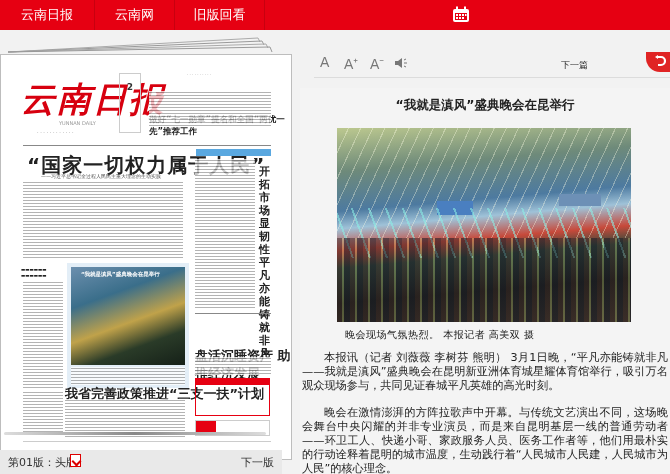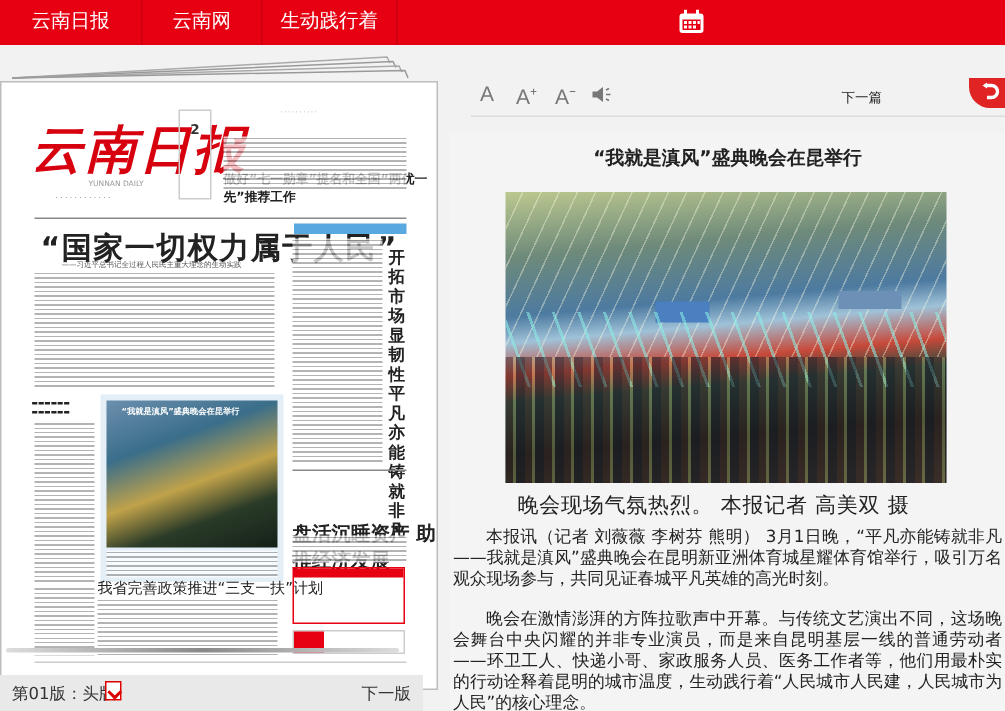--- a/index.html
+++ b/index.html
@@ -30,21 +30,21 @@
   .lines { position:absolute; background:repeating-linear-gradient(#fff 0,#fff 1px,#9a9a9a 1px,#9a9a9a 2px,#fff 2px,#fff 3px); opacity:.75; }
   .hr { position:absolute; height:1px; background:#888; }
   .big-title { position:absolute; left:26px; top:97px; font-size:20px; font-weight:bold; color:#222; letter-spacing:1px; }
   .big-sub { position:absolute; left:40px; top:118px; font-size:5px; color:#555; }
   .side-banner { position:absolute; left:195px; top:94px; width:75px; height:7px; background:#5aa8e0; }
   .vert-title { position:absolute; left:258px; top:110px; width:14px; font-size:11px; font-weight:bold; color:#222; line-height:13px; word-break:break-all; }
   .photo-small { position:absolute; left:70px; top:212px; width:114px; height:98px; background:linear-gradient(160deg,#6c8fae 0%,#3a6e8a 30%,#c0a24a 55%,#2a3b28 75%,#152018 100%); }
   .photo-box { position:absolute; left:66px; top:208px; width:122px; height:125px; background:#e3eef7; }
   .photo-cap-title { position:absolute; left:80px; top:216px; font-size:5.5px; font-weight:bold; color:#fff; }
   .small-left-title { position:absolute; left:20px; top:212px; font-size:4.5px; font-weight:bold; color:#222; line-height:6px; width:42px; }
-  .bottom-title { position:absolute; left:64px; top:330px; font-size:10px; font-weight:normal; color:#222; }
+  .bottom-title { position:absolute; left:64px; top:330px; font-size:13px; font-weight:bold; color:#222; }
   .right-sub2 { position:absolute; left:194px; top:292px; font-size:13px; font-weight:bold; color:#222; }
   .red-box { position:absolute; left:194px; top:323px; width:75px; height:38px; border:1px solid #e60012; }
   .red-box-head { position:absolute; left:0; top:0; width:73px; height:6px; background:#e60012; }
   .red-box2 { position:absolute; left:194px; top:365px; width:75px; height:16px; border:1px solid #ccc; }
   .red-box2-left { position:absolute; left:0; top:0; width:20px; height:14px; background:#e60012; }
 
   
   .reader-toolbar { position:absolute; left:298px; top:50px; width:372px; height:24px; }
   .tb-btn { position:absolute; top:4px; font-size:14px; color:#777; font-family:"Liberation Sans",sans-serif; }
   .tb-next { position:absolute; left:263px; top:9px; font-size:9px; color:#222; }
@@ -55,32 +55,32 @@
   .a-title { position:absolute; left:0; top:9px; width:370px; text-align:center; font-size:12.5px; font-weight:bold; color:#222; }
   .a-photo { position:absolute; left:37px; top:40px; width:294px; height:194px; background:
       linear-gradient(180deg, rgba(40,60,80,.0) 0%, rgba(0,0,0,0) 40%),
       linear-gradient(175deg,#bcc88f 0%,#6e8a7a 20%,#4d7aa0 38%,#9fc2d8 46%,#c7493a 56%,#2f4b3c 64%,#171c16 80%,#3a3428 100%);
       overflow:hidden; }
   .a-photo .rays { position:absolute; left:0; top:0; width:294px; height:110px; background:repeating-linear-gradient(115deg, rgba(255,255,255,.0) 0 10px, rgba(255,255,230,.35) 10px 11px); }
   .a-photo .screen1 { position:absolute; left:100px; top:73px; width:36px; height:14px; background:#4a7fc0; }
   .a-photo .screen2 { position:absolute; left:222px; top:66px; width:42px; height:12px; background:#6d90b6; }
   .a-photo .crowd { position:absolute; left:0; top:110px; width:294px; height:84px; background:repeating-linear-gradient(90deg, rgba(60,40,40,.5) 0 5px, rgba(190,200,120,.35) 5px 7px, rgba(30,30,40,.6) 7px 13px); }
   .a-photo .sticks { position:absolute; left:0; top:80px; width:294px; height:50px; background:repeating-linear-gradient(70deg, rgba(0,0,0,0) 0 14px, rgba(140,240,230,.55) 14px 16px); }
-  .a-caption { position:absolute; left:25px; top:240px; font-family:"DejaVu Serif",serif; font-size:14px; color:#222; letter-spacing:.5px;padding-left:20px; }
+  .a-caption { position:absolute; left:25px; top:240px; font-family:"DejaVu Serif",serif; font-size:10px; color:#222; letter-spacing:.5px;padding-left:20px; }
   .a-para { position:absolute; left:2px; width:366px; font-size:11.2px; line-height:14px; color:#222; text-indent:22px; text-align:justify; }
   .p1 { top:263px; }
   .p2 { top:318px; }
 </style>
 </head>
 <body>
 
 <div class="topbar">
   <div class="nav-item" style="width:95px">云南日报</div>
   <div class="nav-item" style="width:80px">云南网</div>
-  <div class="nav-item" style="width:90px">生动践行着</div>
+  <div class="nav-item" style="width:90px">旧版回看</div>
   <span class="cal">
     <svg width="18" height="17" viewBox="0 0 18 17">
       <rect x="1" y="3" width="16" height="13" rx="2" fill="#fff"></rect>
       <rect x="4" y="0.5" width="2" height="4" fill="#fff"></rect>
       <rect x="12" y="0.5" width="2" height="4" fill="#fff"></rect>
       <rect x="3" y="7" width="12" height="7" fill="#e60012"></rect>
       <g fill="#fff">
         <rect x="4" y="8" width="2" height="2"></rect>
           <rect x="7" y="8" width="2" height="2"></rect>
           <rect x="10" y="8" width="2" height="2"></rect>

